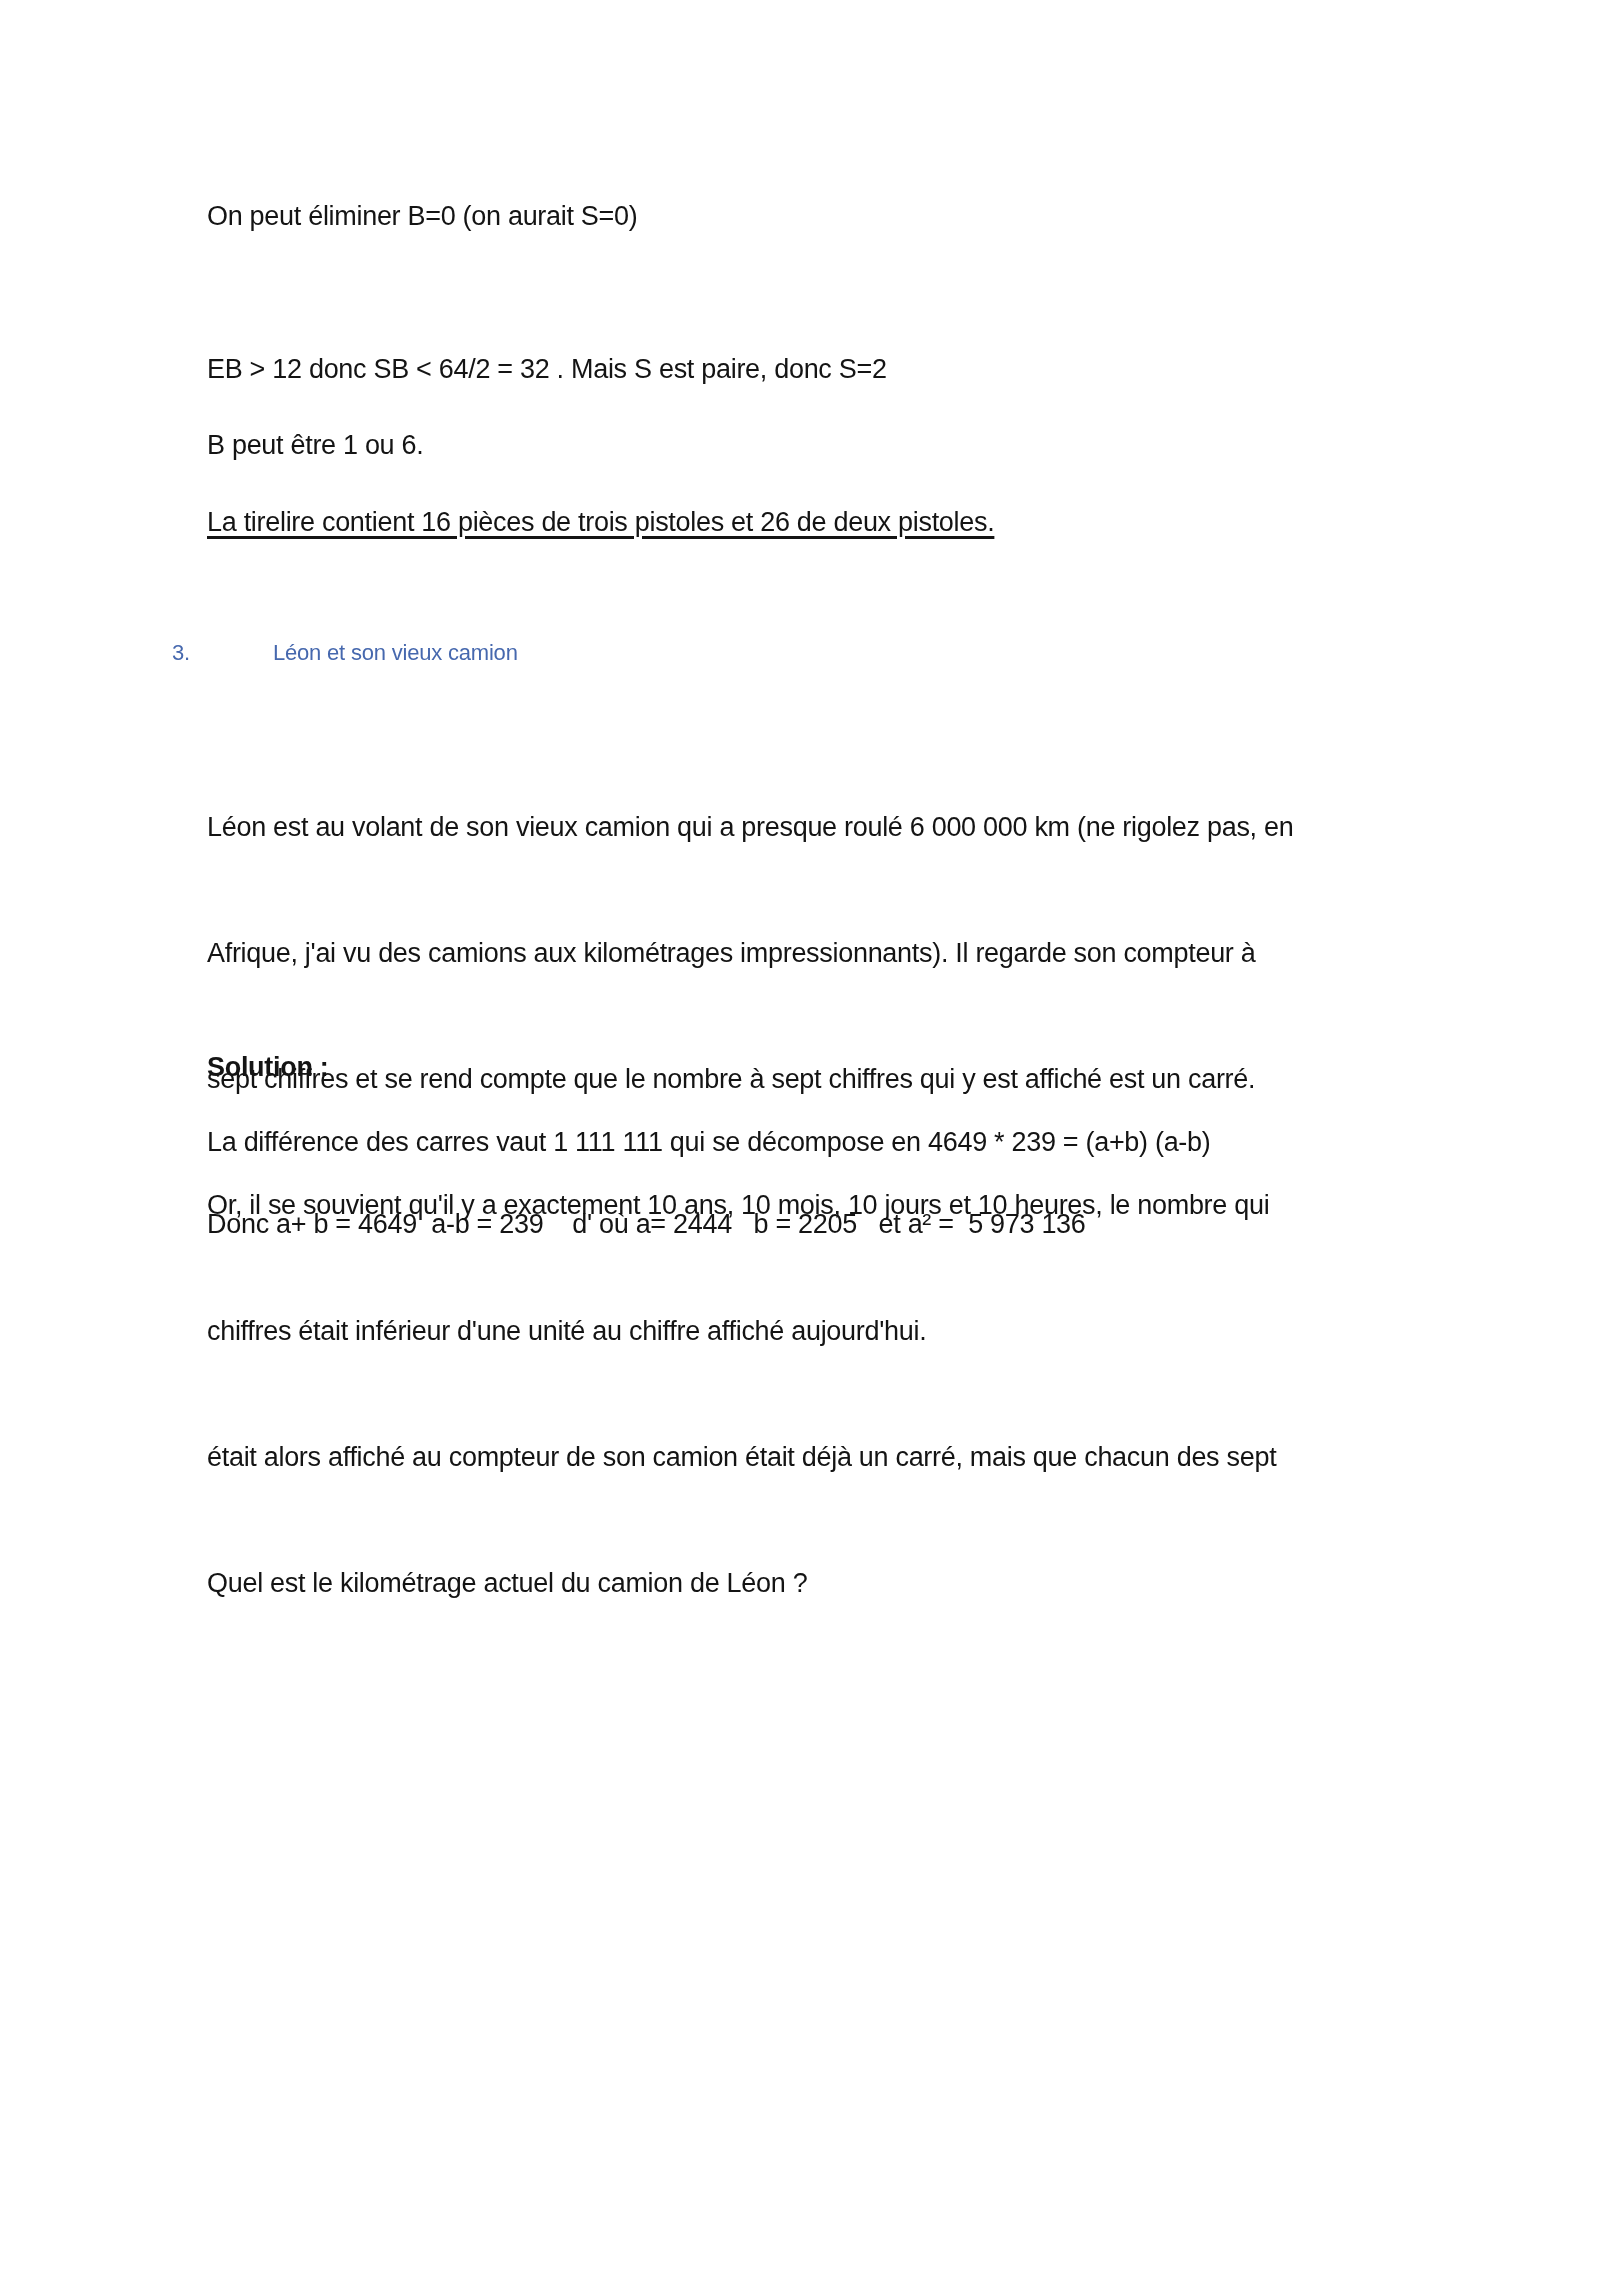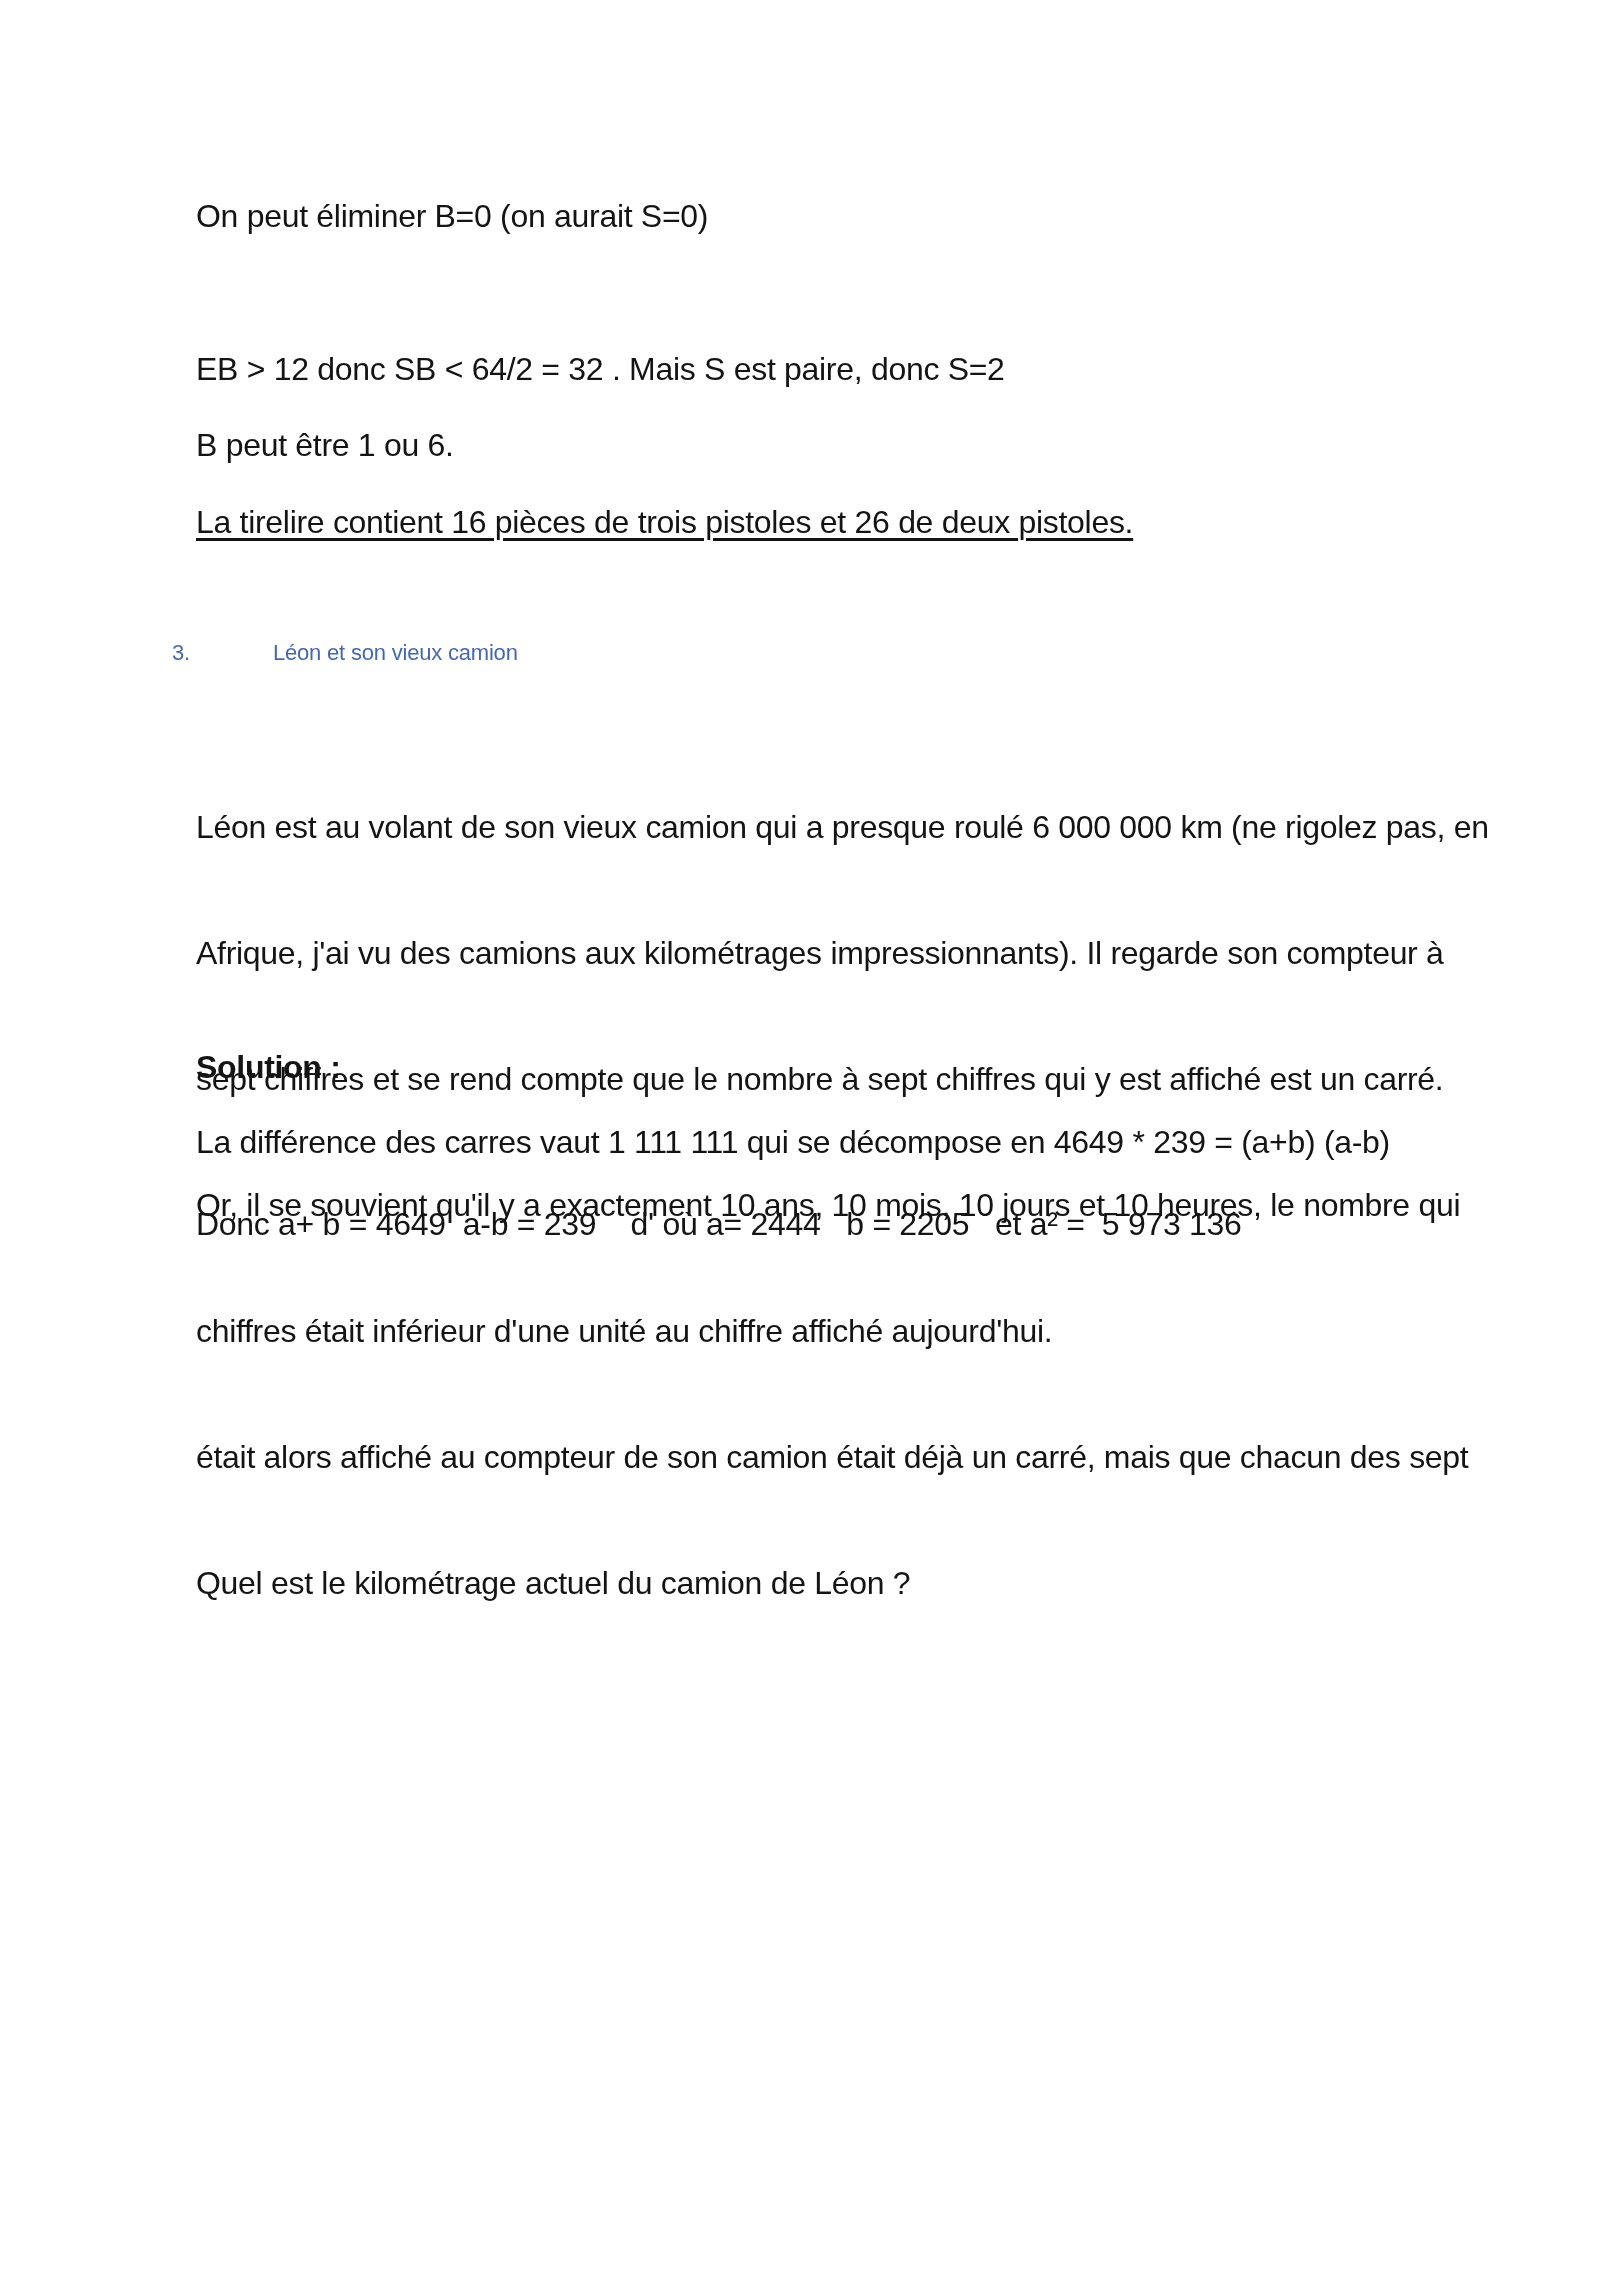--- a/index.html
+++ b/index.html
@@ -12,22 +12,22 @@
     width: 1621px;
     height: 2293px;
     margin: 0 auto;
     background: #ffffff;
     font-family: "Liberation Sans", sans-serif;
     color: #141414;
     overflow: hidden;
   }
   .tblock {
     position: absolute;
-    left: 196px;
-    font-size: 32px;
+    left: 207px;
+    font-size: 27px;
     line-height: 42px;
     letter-spacing: -0.3px;
     white-space: pre-wrap;
   }
   .para-line {
     white-space: pre-wrap;
   }
   .underlined {
     text-decoration: underline;
     text-decoration-thickness: 2.9px;

